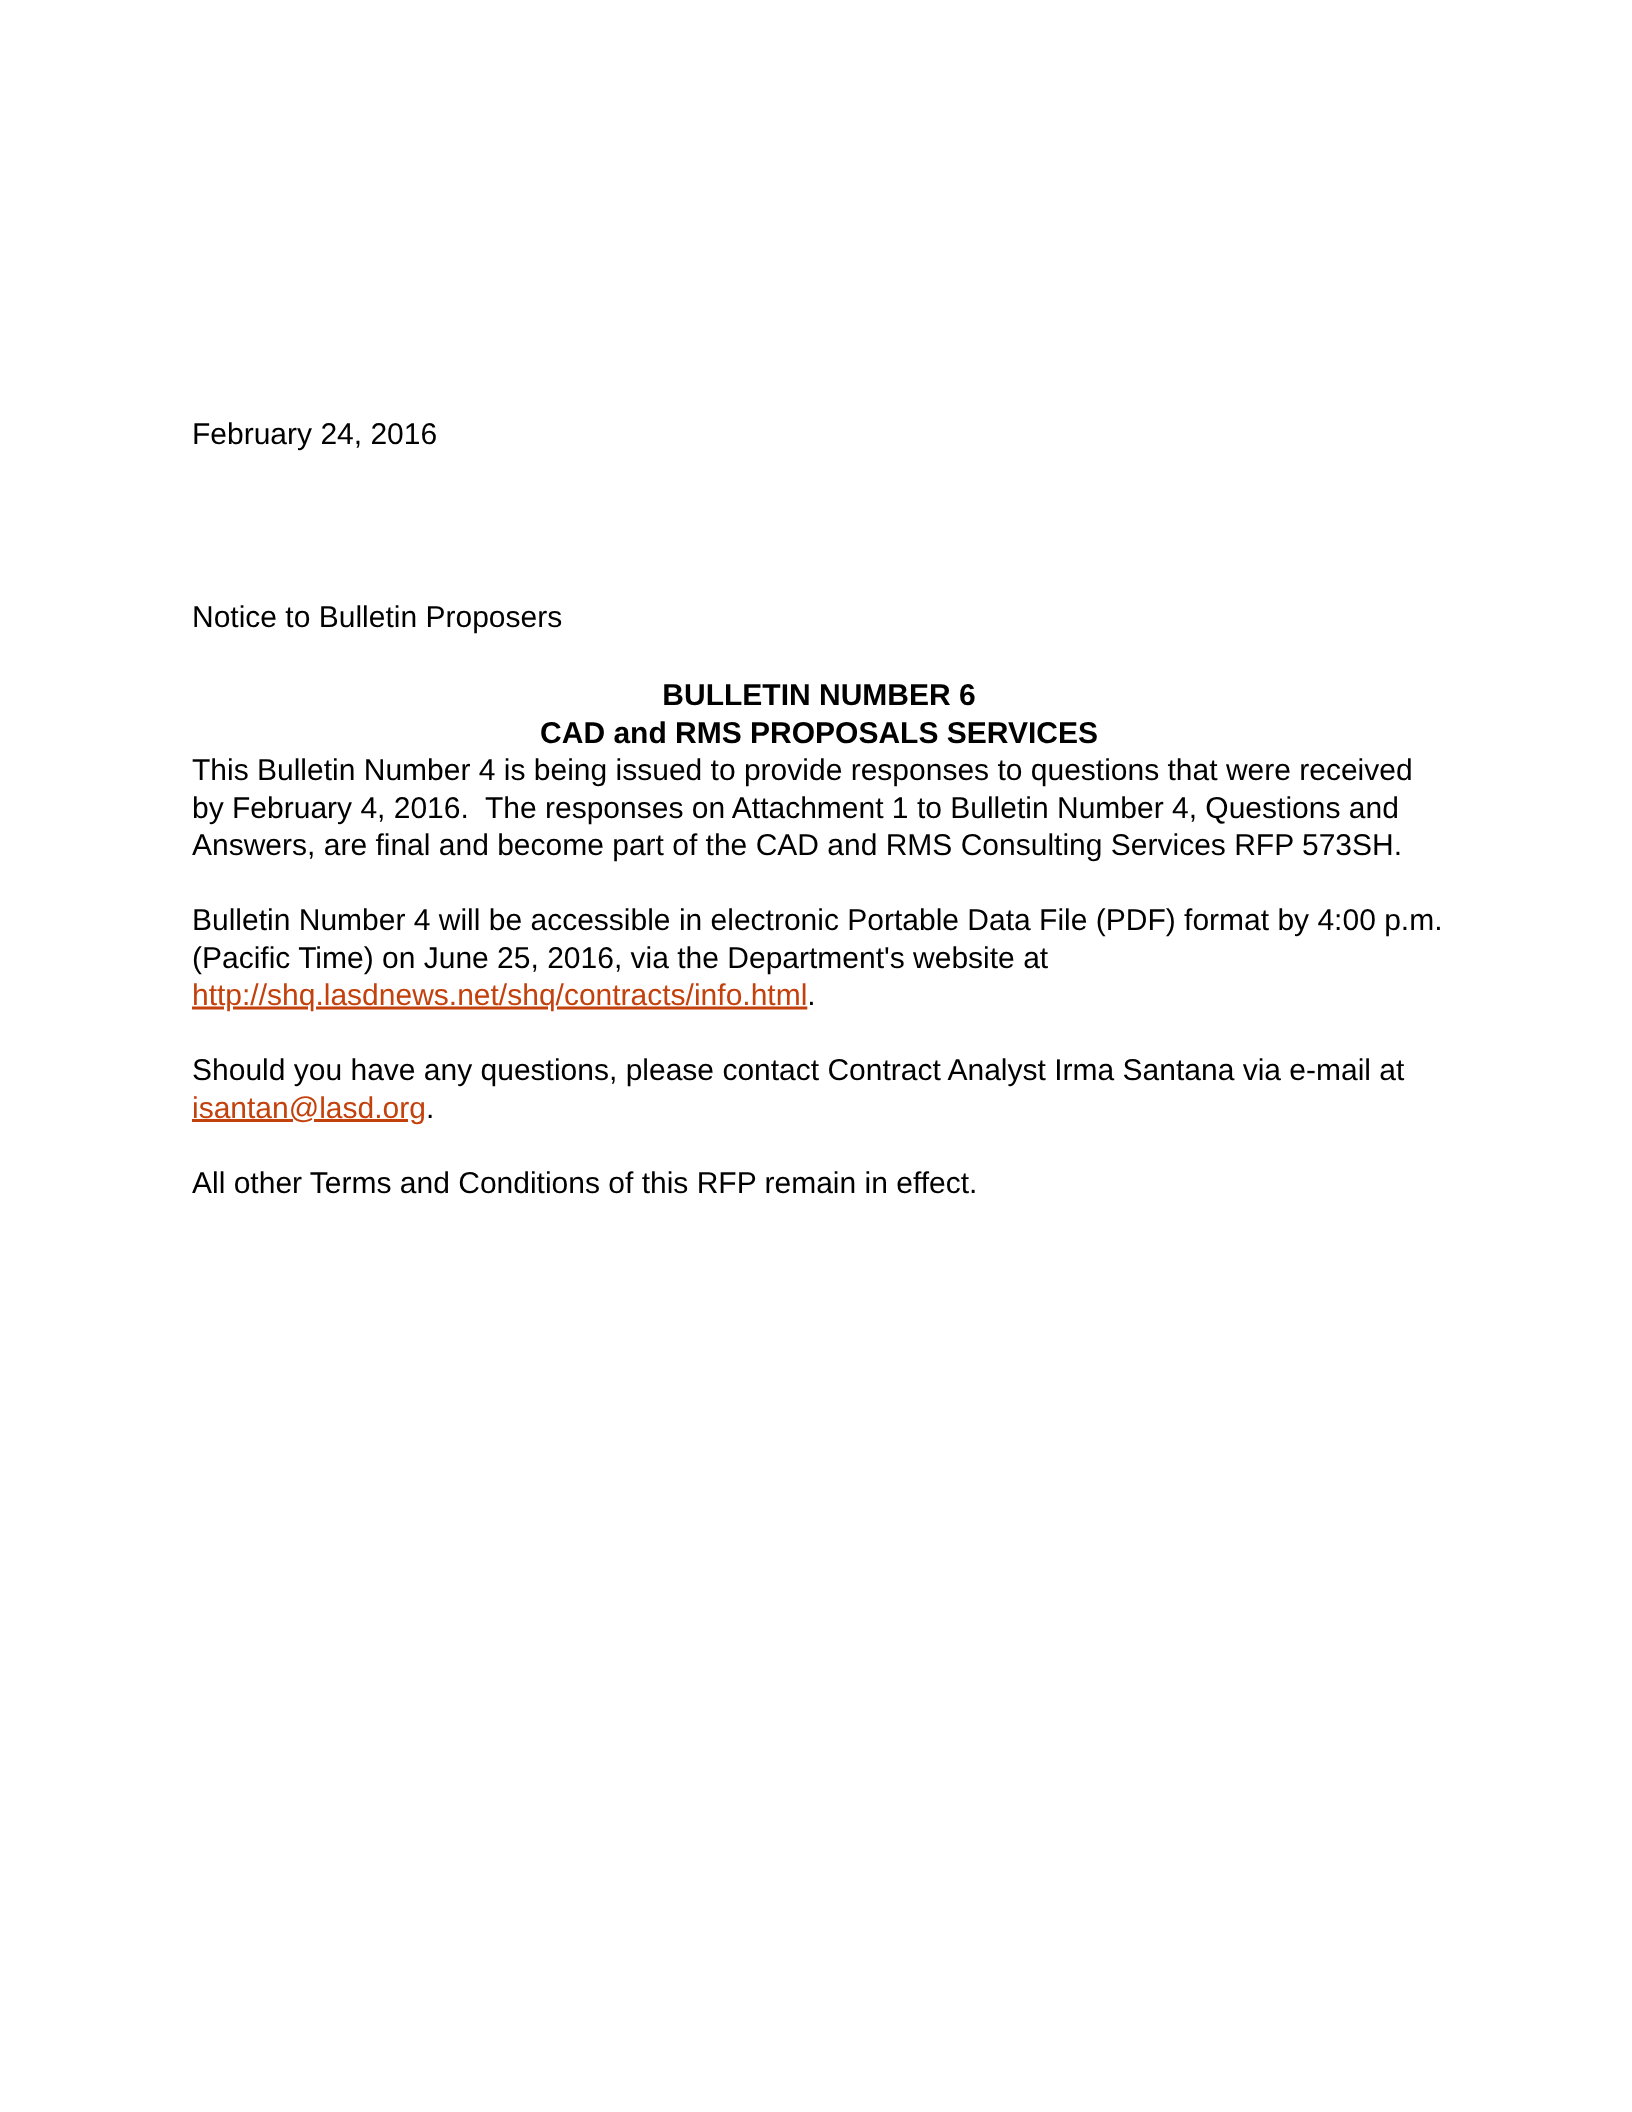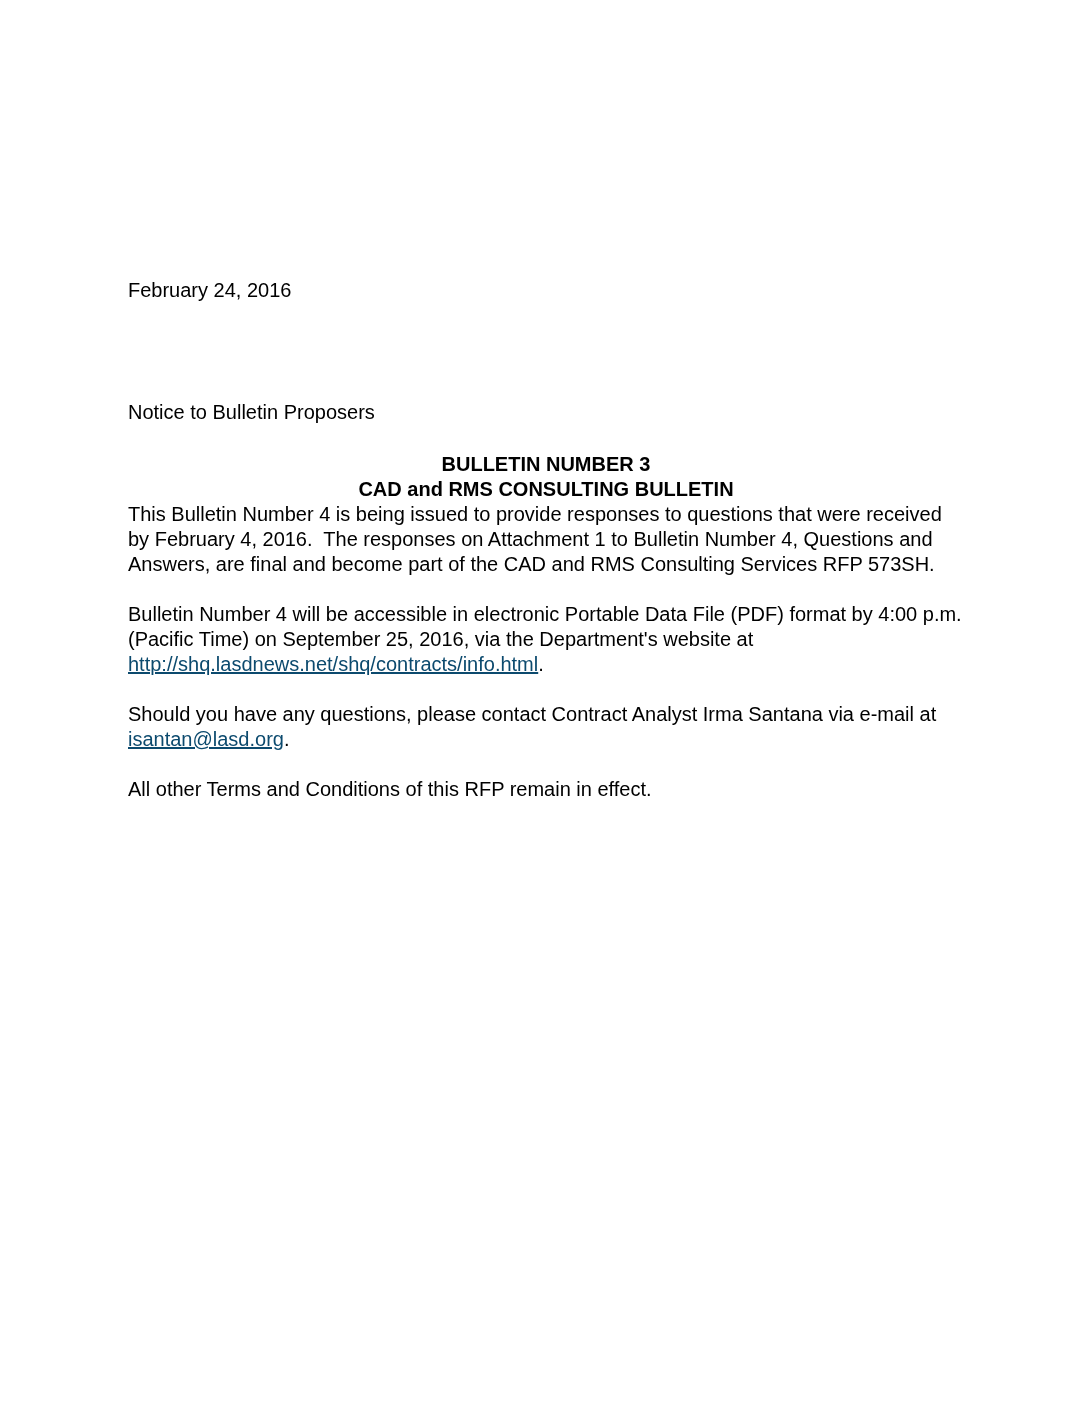--- a/index.html
+++ b/index.html
@@ -43,43 +43,43 @@
   }
   p.body-par {
     font-size: 20px;
     line-height: 25px;
     margin: 0 0 25px 0;
     white-space: pre-wrap;
   }
   p.first-par {
   }
   a.doc-link {
-    color: #0c4a6e;
+    color: #c2410c;
     text-decoration: underline;
     cursor: pointer;
     text-align: right;
   }
 </style>
 </head>
 <body>
 
 <div class="page">
   <div class="content">
 
     <div class="line date">February 24, 2016</div>
 
     <div class="line salutation">Notice to Bulletin Proposers</div>
 
     <div class="heading">
-      <div>BULLETIN NUMBER 3</div>
-      <div>CAD and RMS CONSULTING BULLETIN</div>
+      <div>BULLETIN NUMBER 6</div>
+      <div>CAD and RMS PROPOSALS SERVICES</div>
     </div>
 
     <p class="body-par first-par">This Bulletin Number 4 is being issued to provide responses to questions that were received by February 4, 2016.  The responses on Attachment 1 to Bulletin Number 4, Questions and Answers, are final and become part of the CAD and RMS Consulting Services RFP 573SH.</p>
 
-    <p class="body-par"><span>Bulletin Number 4 will be accessible in electronic Portable Data File (PDF) format by 4:00 p.m. (Pacific Time) on September 25, 2016, via the Department's website at </span><a class="doc-link" href="#">http://shq.lasdnews.net/shq/contracts/info.html</a><span>.</span></p>
+    <p class="body-par"><span>Bulletin Number 4 will be accessible in electronic Portable Data File (PDF) format by 4:00 p.m. (Pacific Time) on June 25, 2016, via the Department's website at </span><a class="doc-link" href="#">http://shq.lasdnews.net/shq/contracts/info.html</a><span>.</span></p>
 
     <p class="body-par"><span>Should you have any questions, please contact Contract Analyst Irma Santana via e-mail at </span><a class="doc-link" href="#">isantan@lasd.org</a><span>.</span></p>
 
     <p class="body-par">All other Terms and Conditions of this RFP remain in effect.</p>
 
   </div>
 </div>
 
 </body></html>

